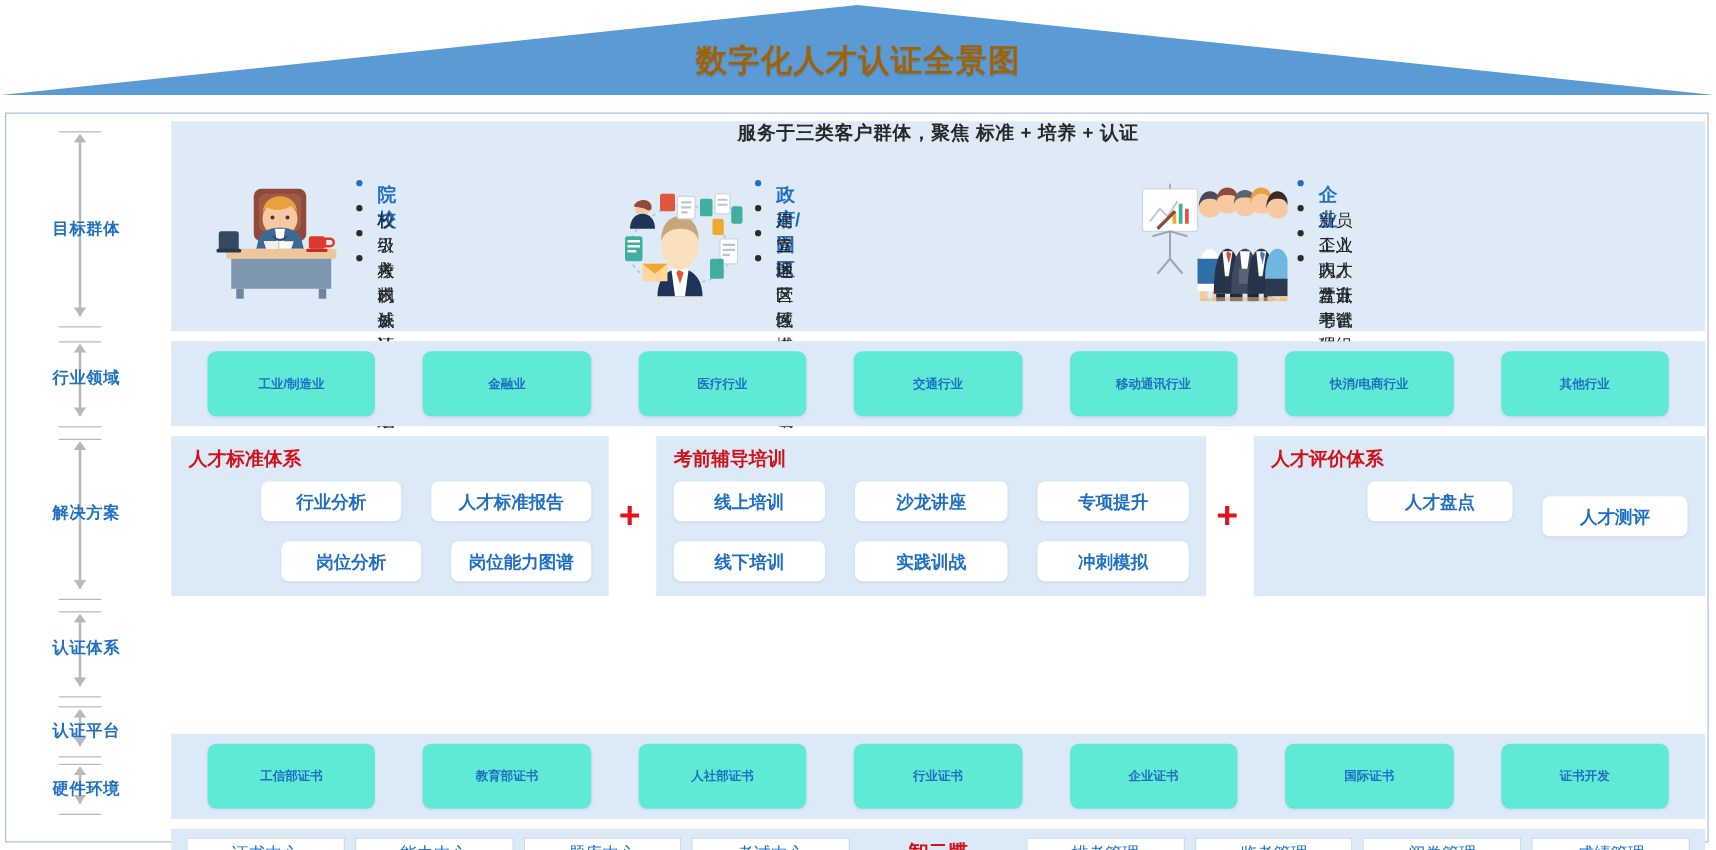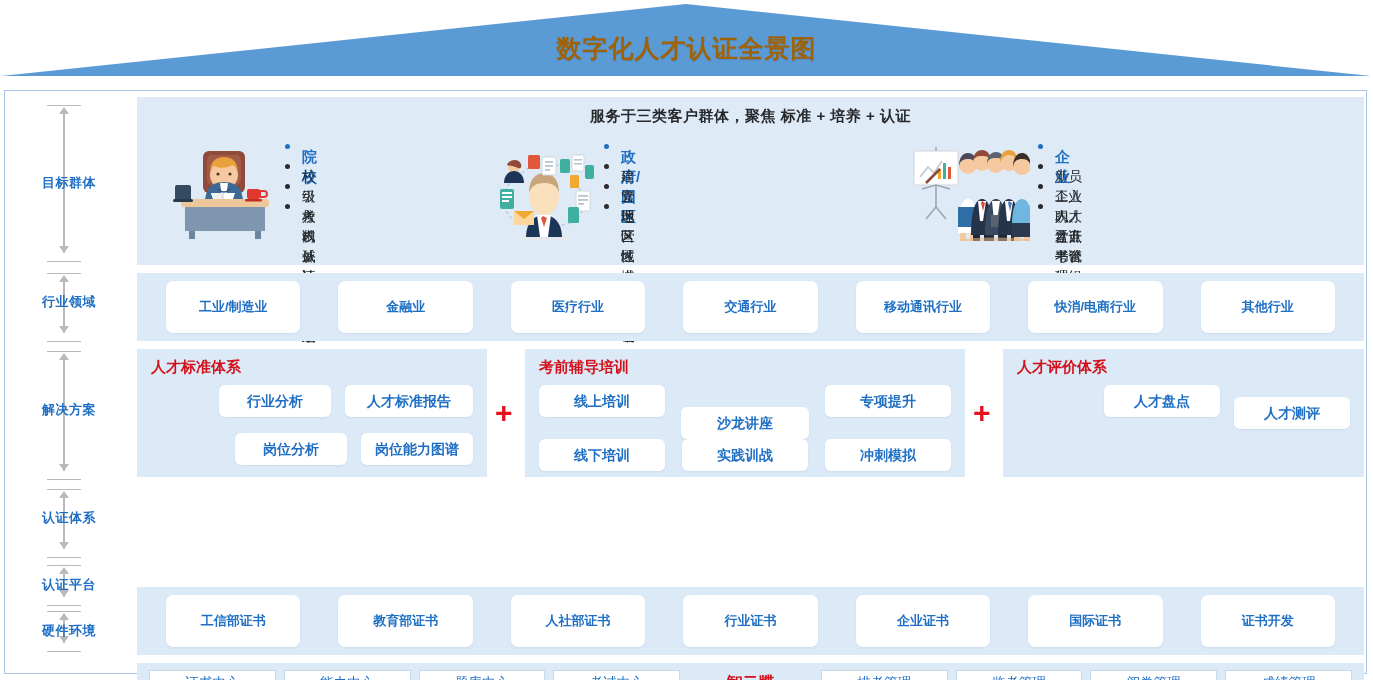--- a/index.html
+++ b/index.html
@@ -54,21 +54,21 @@
   .band{
     position:absolute;left:0;
     width:1227px;
     background:#dce9f7;
     box-sizing:border-box;
   }
 
   
   #band-target{top:6px;height:168px;background:#dfeaf7;}
   .tg-caption{
-    position:absolute;left:0;top:10px;width:1227px;
+    position:absolute;left:0;top:0;width:1227px;
     text-align:center;
     font-size:15px;font-weight:bold;color:#26292c;
     letter-spacing:.5px;
   }
   .tg-group{position:absolute;top:48px;height:110px;}
   .tg-art{position:absolute;left:0;top:0;width:104px;height:96px;}
   .tg-list{position:absolute;left:112px;top:2px;}
   .tg-row{display:flex;align-items:flex-start;height:20px;line-height:20px;}
   .tg-dot{
     width:5px;height:5px;border-radius:50%;
@@ -79,36 +79,36 @@
   .tg-head{color:#1f6fc4;font-weight:bold;font-size:15px;}
   .tg-item{color:#23282c;font-size:13.5px;}
 
   
   #band-industry{top:182px;height:68px;}
   #band-cert{top:496px;height:68px;}
   .strip{position:absolute;left:10px;top:8px;width:1207px;height:52px;
     display:flex;justify-content:space-between;}
   .card{
     flex:1 1 0;margin:0 19px;
-    background:#ffffff;border-radius:7px;
+    background:#5eead4;border-radius:7px;
     display:flex;align-items:center;justify-content:center;
-    color:#1f6fc4;font-weight:bold;font-size:13px;
+    color:#1f6fc4;font-weight:bold;font-size:10px;
     box-shadow:0 1px 2px rgba(80,110,150,.10);
   }
 
   
   #row-sol{position:absolute;left:0;top:258px;width:1227px;height:128px;}
   .solbox{position:absolute;top:0;height:128px;background:#dce9f7;}
   .sol-title{
     position:absolute;left:14px;top:9px;
     color:#d2111a;font-weight:bold;font-size:15px;
   }
   .sol-grid{position:absolute;left:14px;top:36px;right:14px;bottom:12px;
     display:flex;flex-direction:column;justify-content:space-between;}
-  .sol-line{display:flex;justify-content:flex-end;gap:14px;}
+  .sol-line{display:flex;justify-content:flex-end;gap:24px;}
   .sol-line.c3{justify-content:space-between;}
   .sol-chip{
     background:#ffffff;border-radius:6px;
     height:32px;line-height:32px;
     text-align:center;
     color:#1f6fc4;font-weight:bold;font-size:14px;
     box-shadow:0 1px 2px rgba(80,110,150,.10);
   }
   .plus{
     position:absolute;top:50px;
@@ -408,21 +408,21 @@
         </div>
       </div>
 
       <div class="plus" style="left:358px;">+</div>
 
       <div class="solbox" style="left:388px;width:440px;">
         <div class="sol-title">考前辅导培训</div>
         <div class="sol-grid">
           <div class="sol-line c3">
             <div class="sol-chip" style="width:126px;">线上培训</div>
-            <div class="sol-chip" style="width:128px;margin-top:22px;">沙龙讲座</div>
+            <div class="sol-chip" style="width:128px;">沙龙讲座</div>
             <div class="sol-chip" style="width:126px;">专项提升</div>
           </div>
           <div class="sol-line c3">
             <div class="sol-chip" style="width:126px;">线下培训</div>
             <div class="sol-chip" style="width:126px;">实践训战</div>
             <div class="sol-chip" style="width:126px;">冲刺模拟</div>
           </div>
         </div>
       </div>
 

